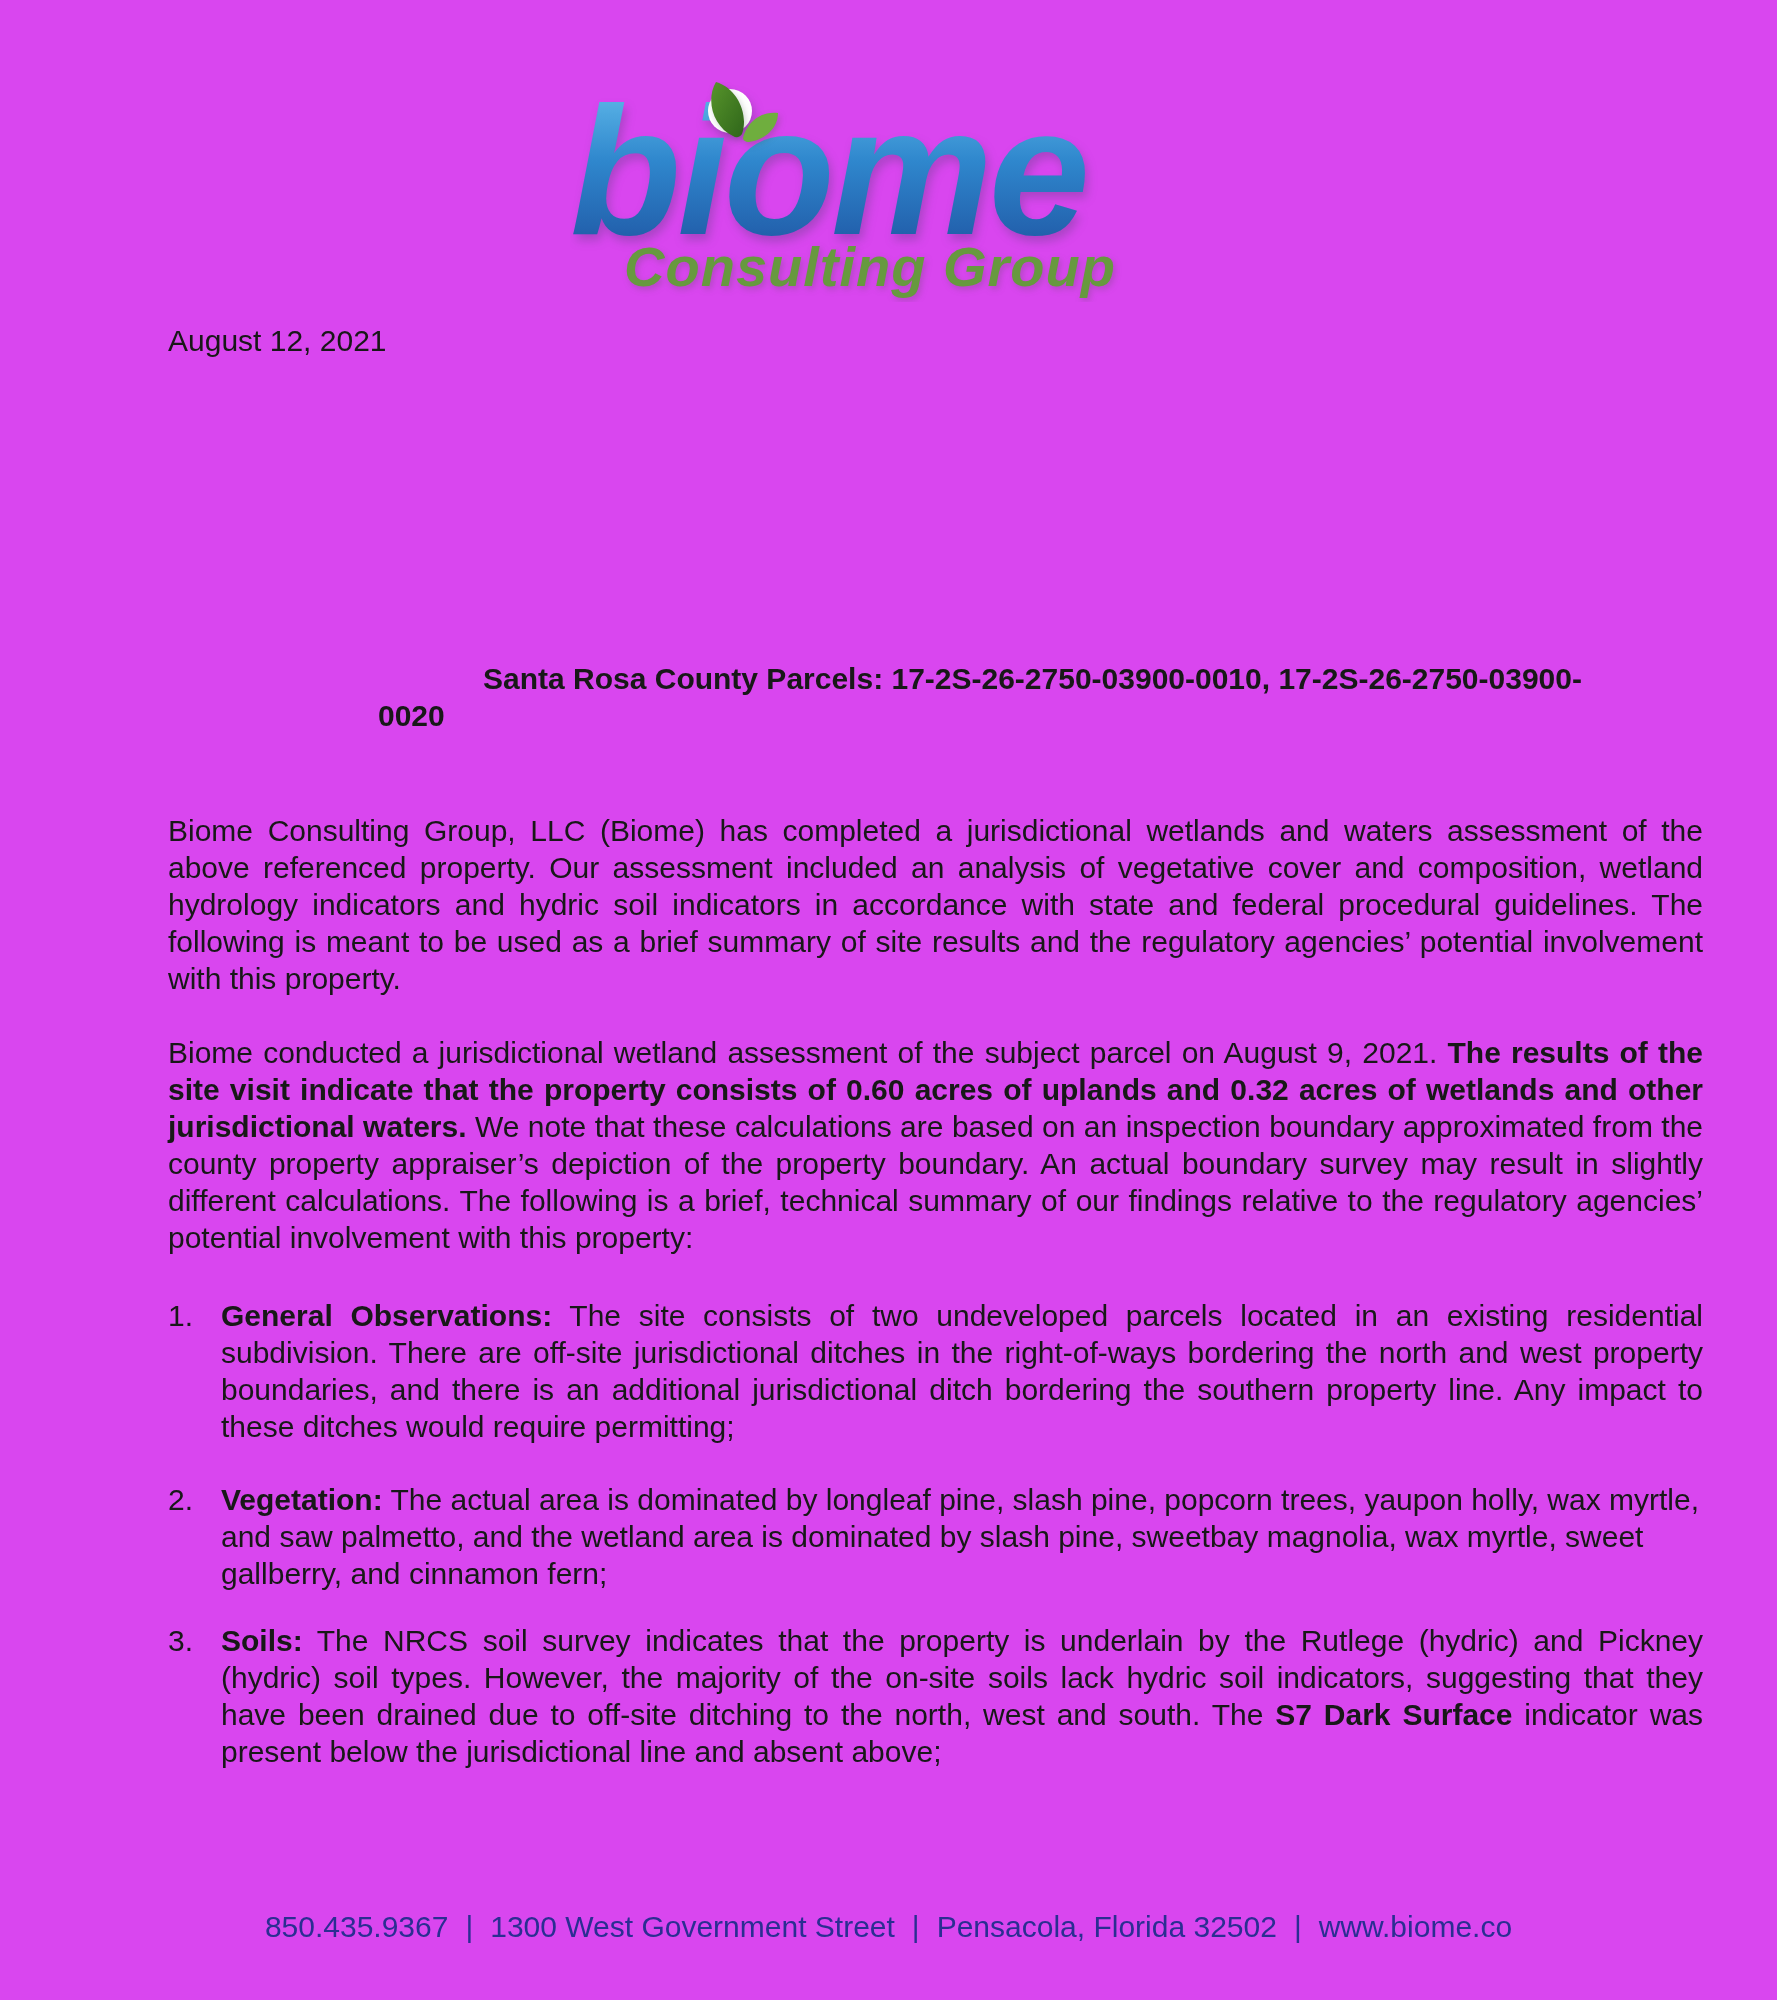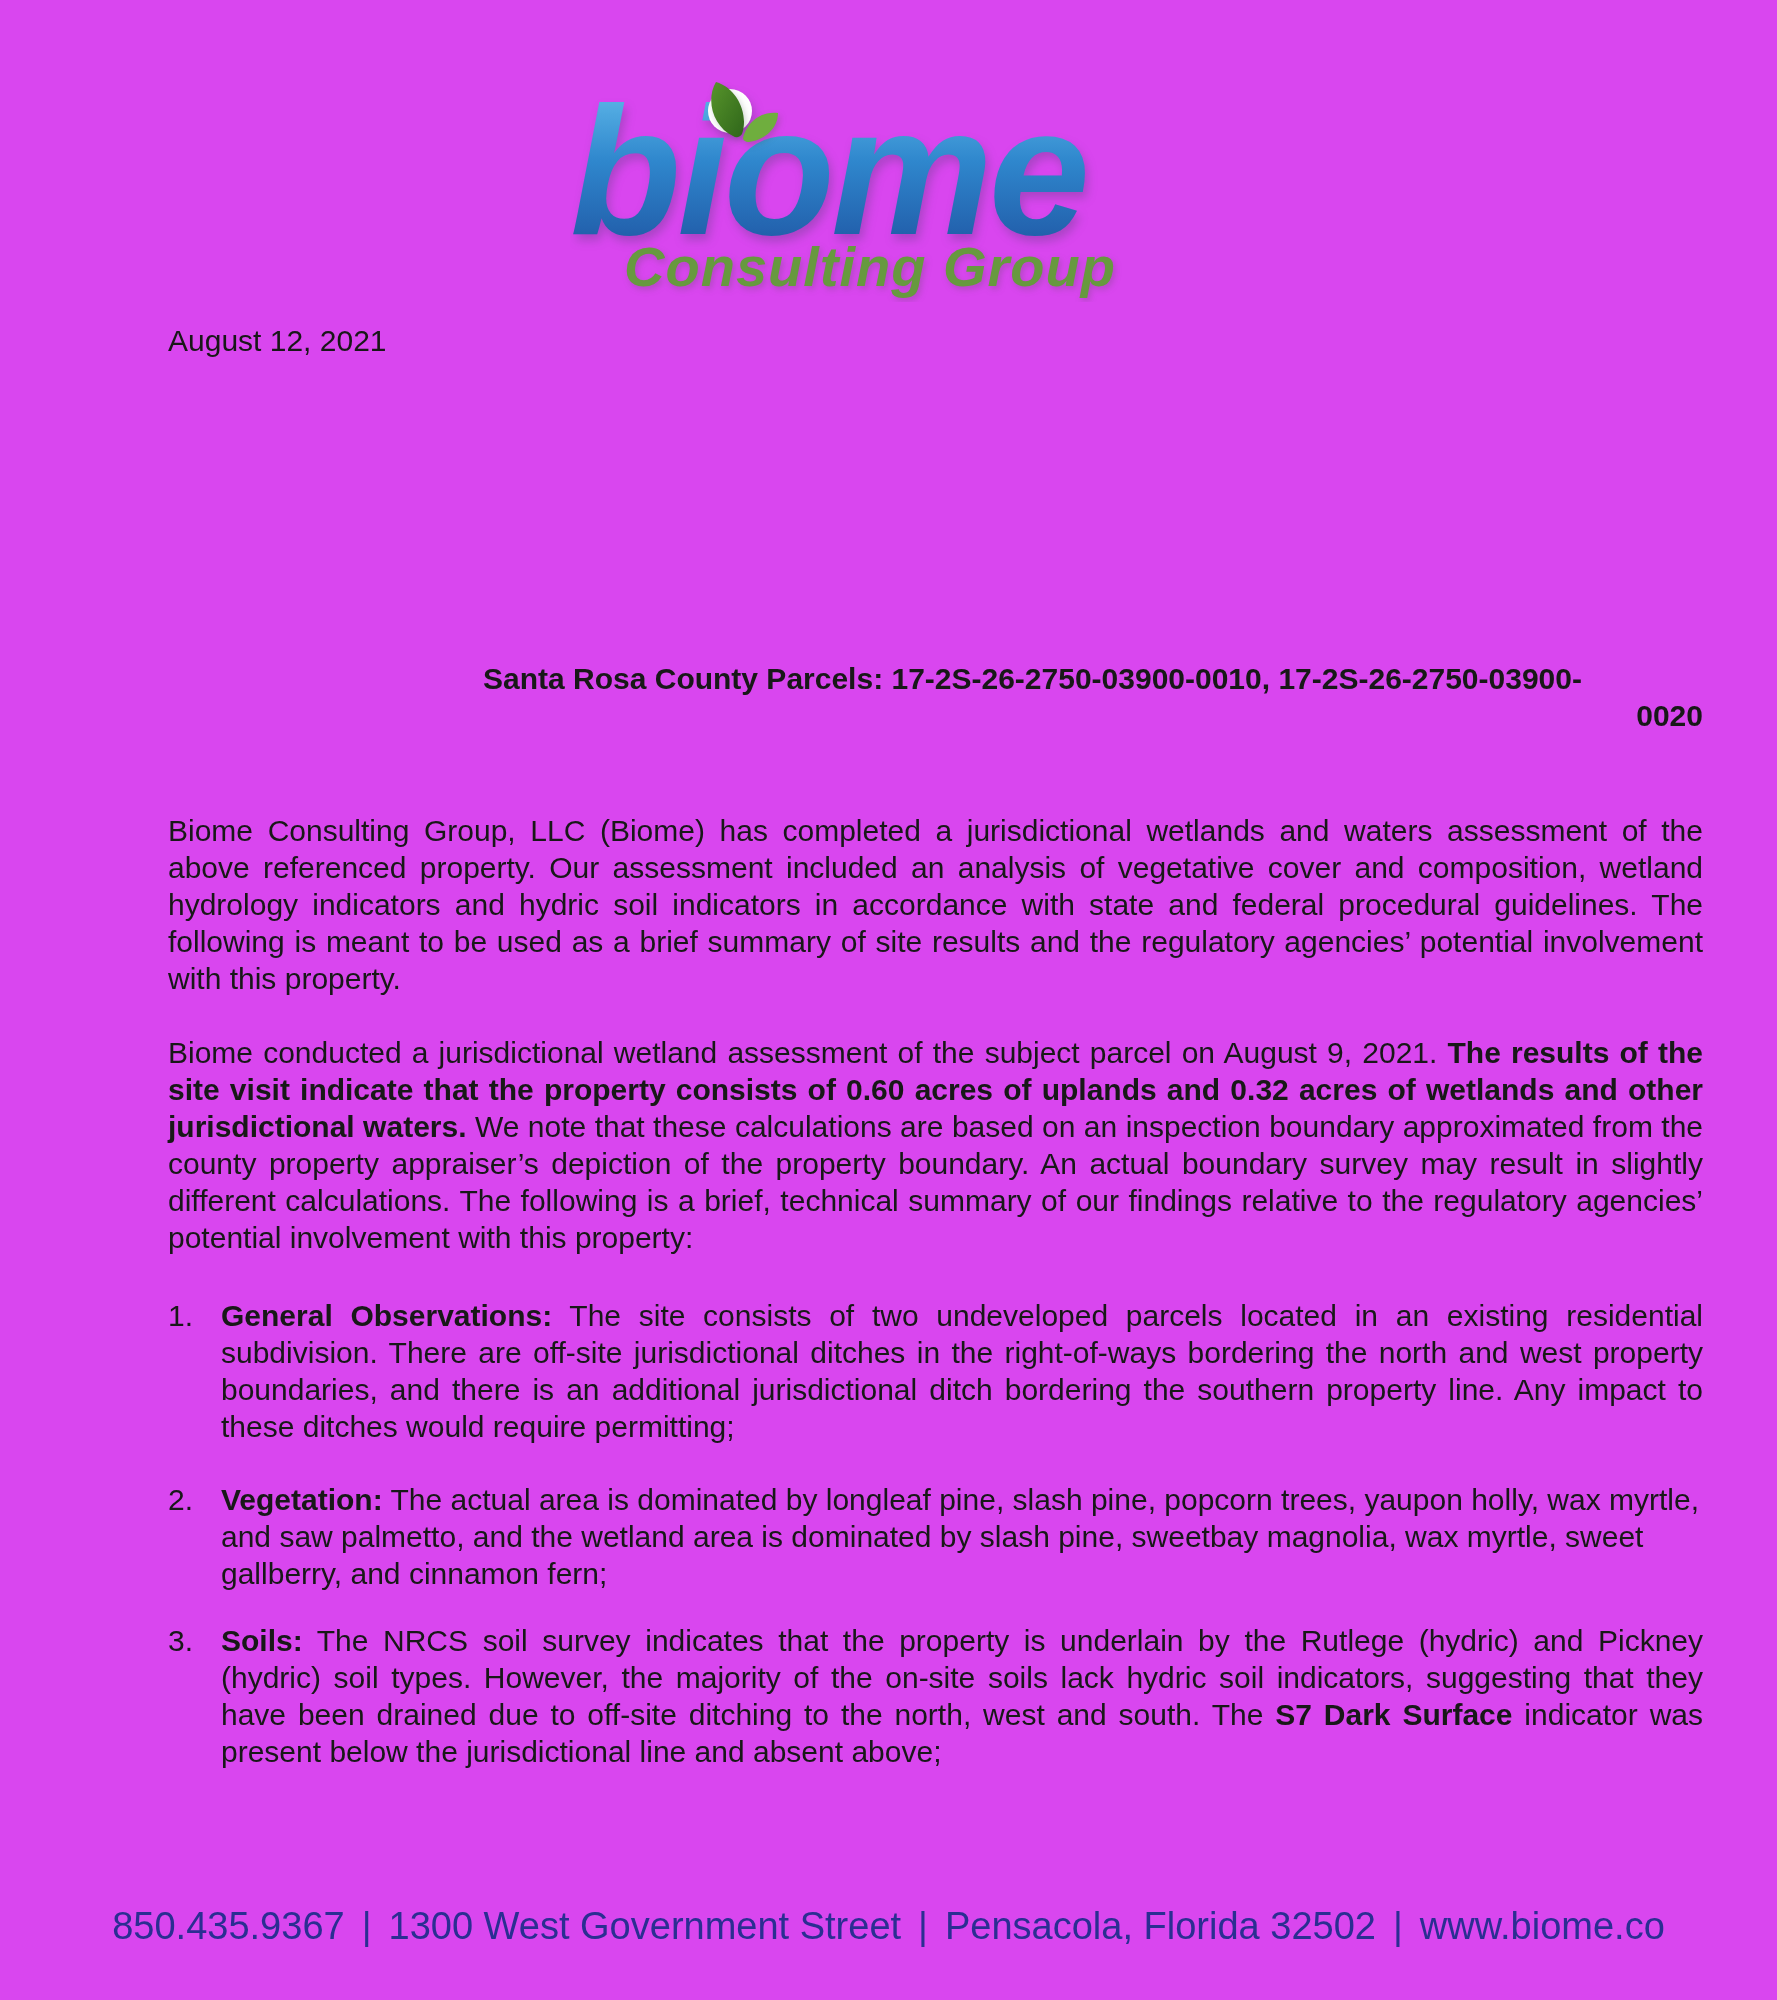--- a/index.html
+++ b/index.html
@@ -24,21 +24,21 @@
   .tagline-shadow { filter: drop-shadow(2px 3px 3px rgba(60,80,60,0.25)); }
 
   
   .date-line { margin-top: 20px; }
 
   
   .re-block { margin-top: 301px; font-weight: 700; }
   .re-line1 { display: flex; padding-left: 210px; }
   .re-label { width: 105px; flex: none; }
   .re-line2 { padding-left: 315px; }
-  .re-line3 { padding-left: 210px; text-align: right; }
+  .re-line3 { padding-left: 210px; }
 
   
   .body-p { margin-top: 37px; }
   .p1 { margin-top: 78px; }
   .just { text-align: justify; text-justify: inter-word; }
 
   
   .list-item { display: flex; }
   .li-1 { margin-top: 41px; }
   .li-2 { margin-top: 36px; }
@@ -47,21 +47,21 @@
   .txt { flex: 1; }
   b { font-weight: 700; }
 
   
   .footer {
     position: absolute;
     left: 0; right: 0;
     top: 1908px;
     text-align: center;
     color: var(--footer-navy, #2B2E92);
-    font-size: 38px;
+    font-size: 30px;
   }
   .footer .sep { margin: 0 17px; }
 </style>
 </head>
 <body>
 
 <div class="page">
 
   <div class="logo">
     <svg width="560" height="220" viewBox="0 0 560 220">

